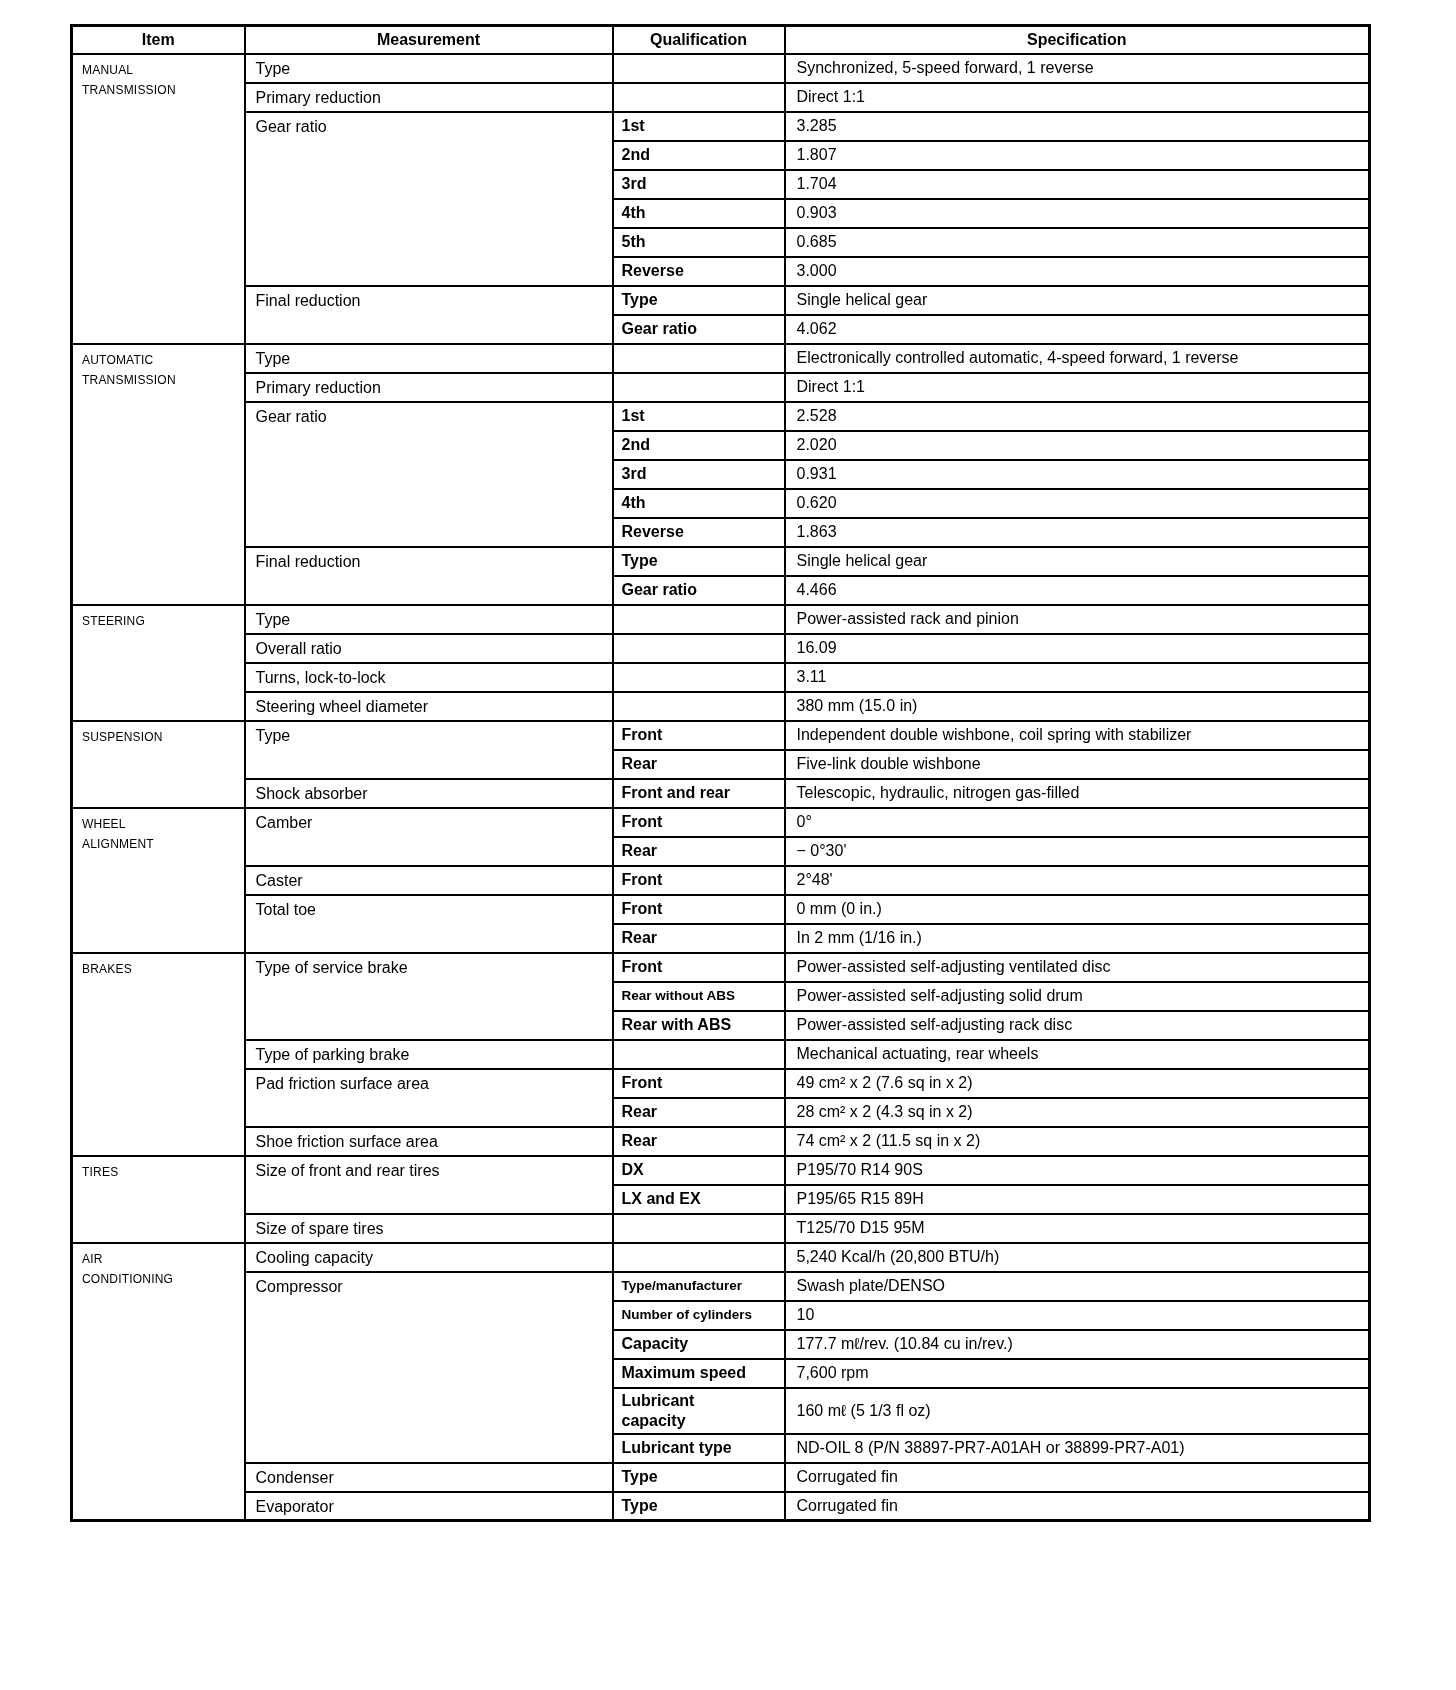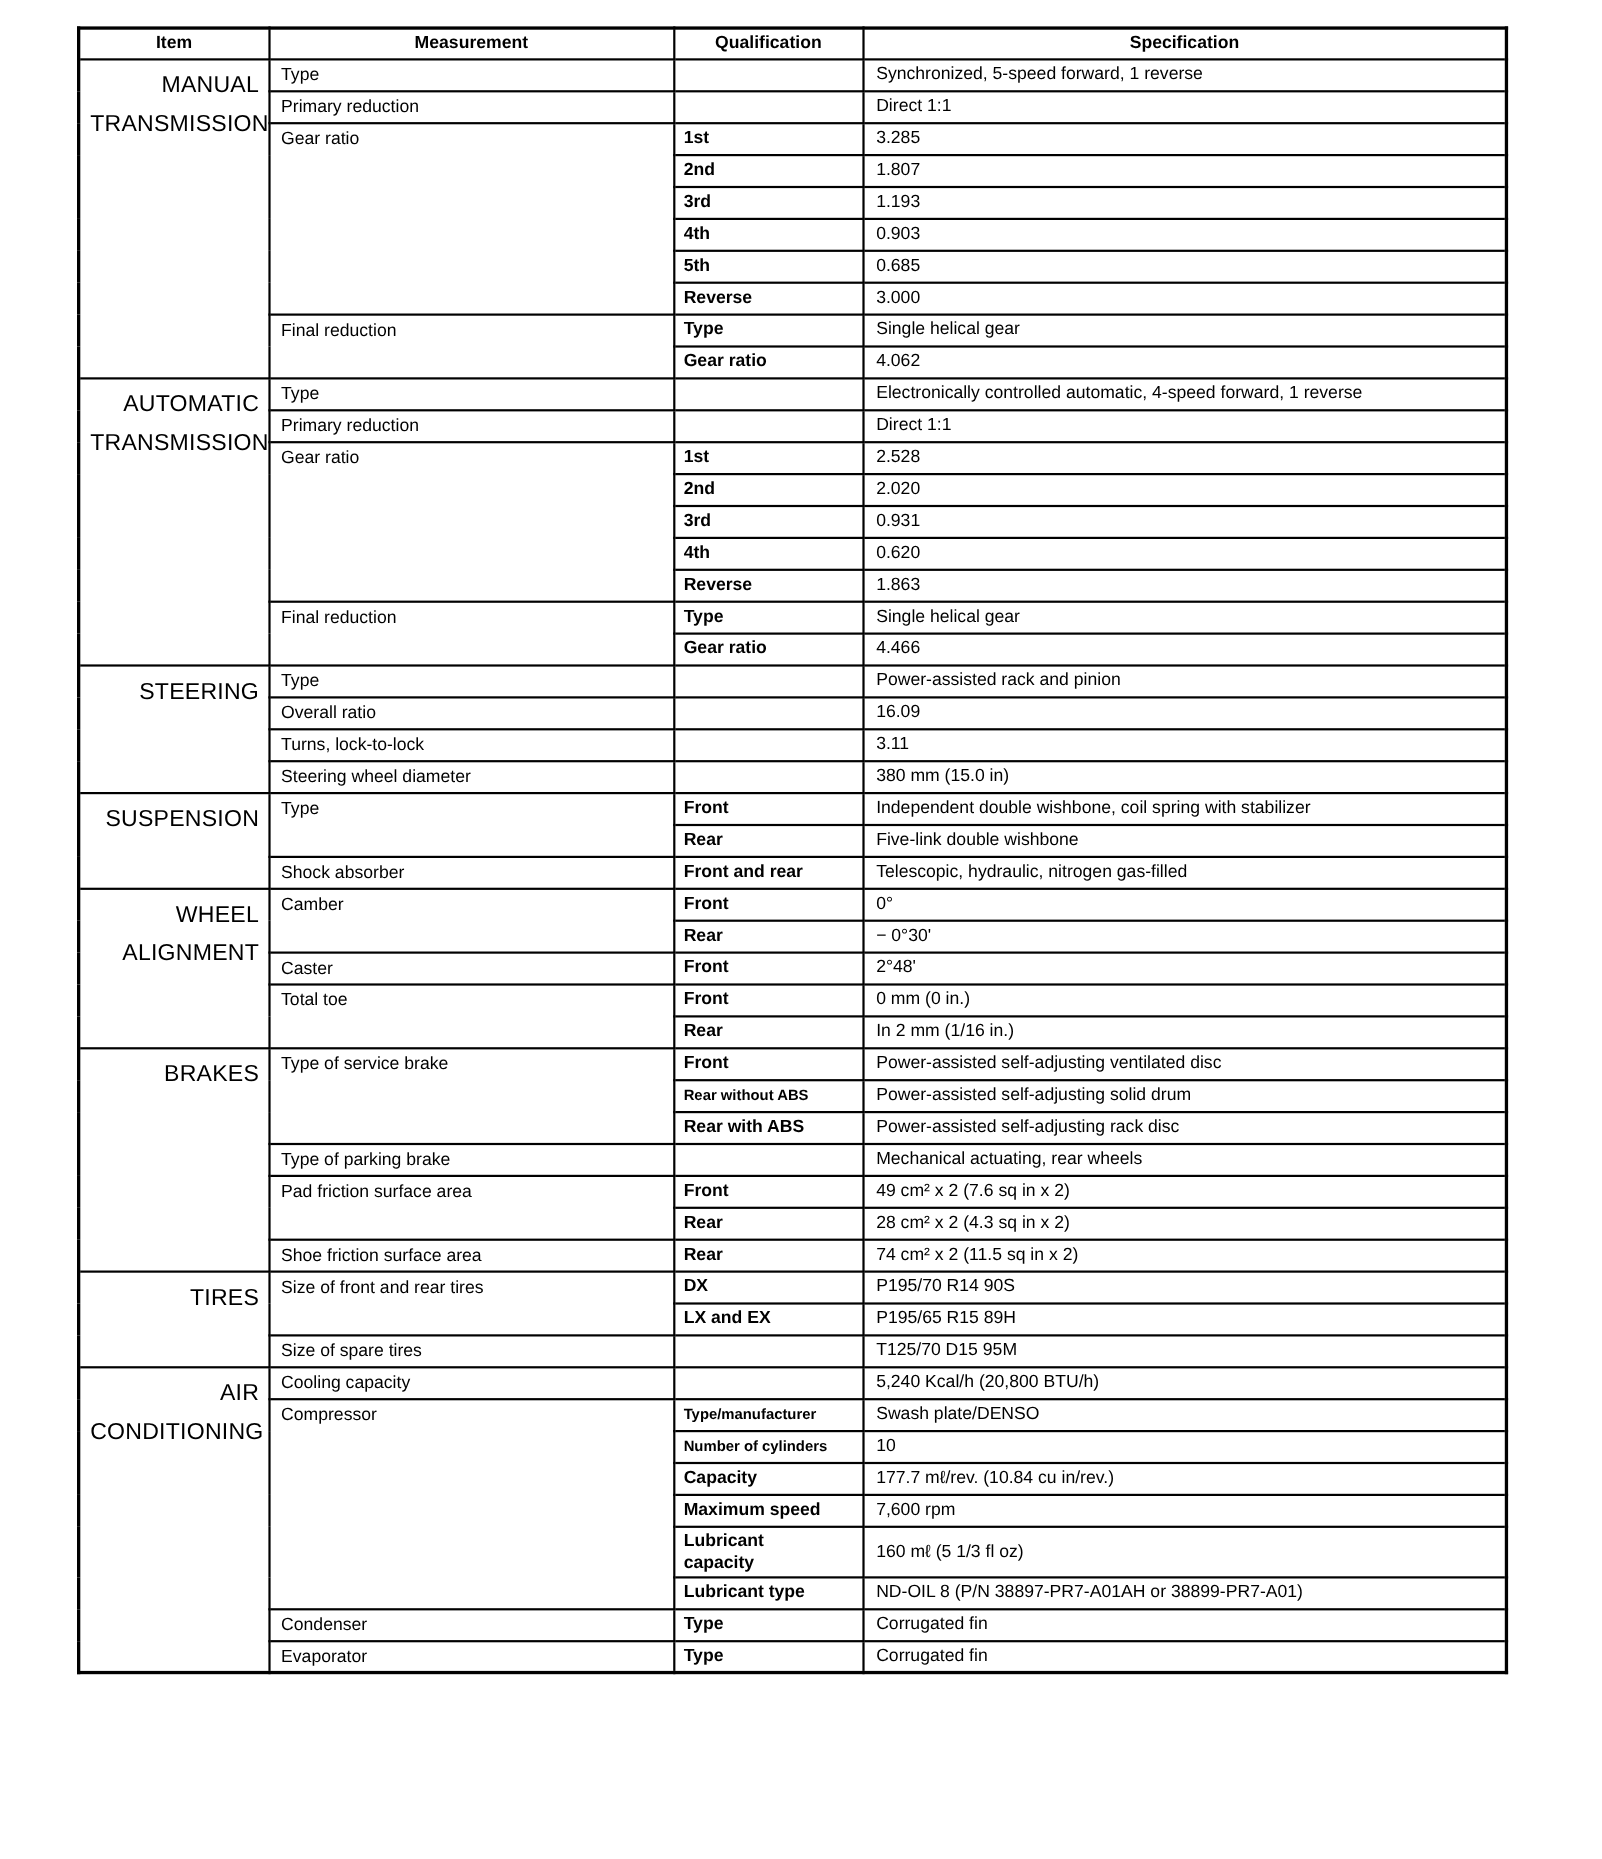--- a/index.html
+++ b/index.html
@@ -35,24 +35,23 @@
   .spec-table td {
     font-size: 16px;
     height: 29px;
     vertical-align: middle;
   }
   td.item-cell {
     vertical-align: top;
     padding-top: 5px;
     padding-left: 9px;
     white-space: pre-line;
-    font-size: 21px;
+    font-size: 12px;
     letter-spacing: 0.2px;
     line-height: 1.7;
-    text-align: right;
   }
   td.meas-cell {
     vertical-align: top;
     padding-top: 4px;
     padding-left: 10px;
   }
   td.qual-cell {
     text-align: left;
     padding-right: 9px;
     white-space: pre-line;
@@ -100,21 +99,21 @@
           <td class="meas-cell" rowspan="6">Gear ratio</td>
           <td class="qual-cell">1st</td>
           <td class="spec-cell">3.285</td>
         </tr>
         <tr>
           <td class="qual-cell">2nd</td>
           <td class="spec-cell">1.807</td>
         </tr>
         <tr>
           <td class="qual-cell">3rd</td>
-          <td class="spec-cell">1.193</td>
+          <td class="spec-cell">1.704</td>
         </tr>
         <tr>
           <td class="qual-cell">4th</td>
           <td class="spec-cell">0.903</td>
         </tr>
         <tr>
           <td class="qual-cell">5th</td>
           <td class="spec-cell">0.685</td>
         </tr>
         <tr>

